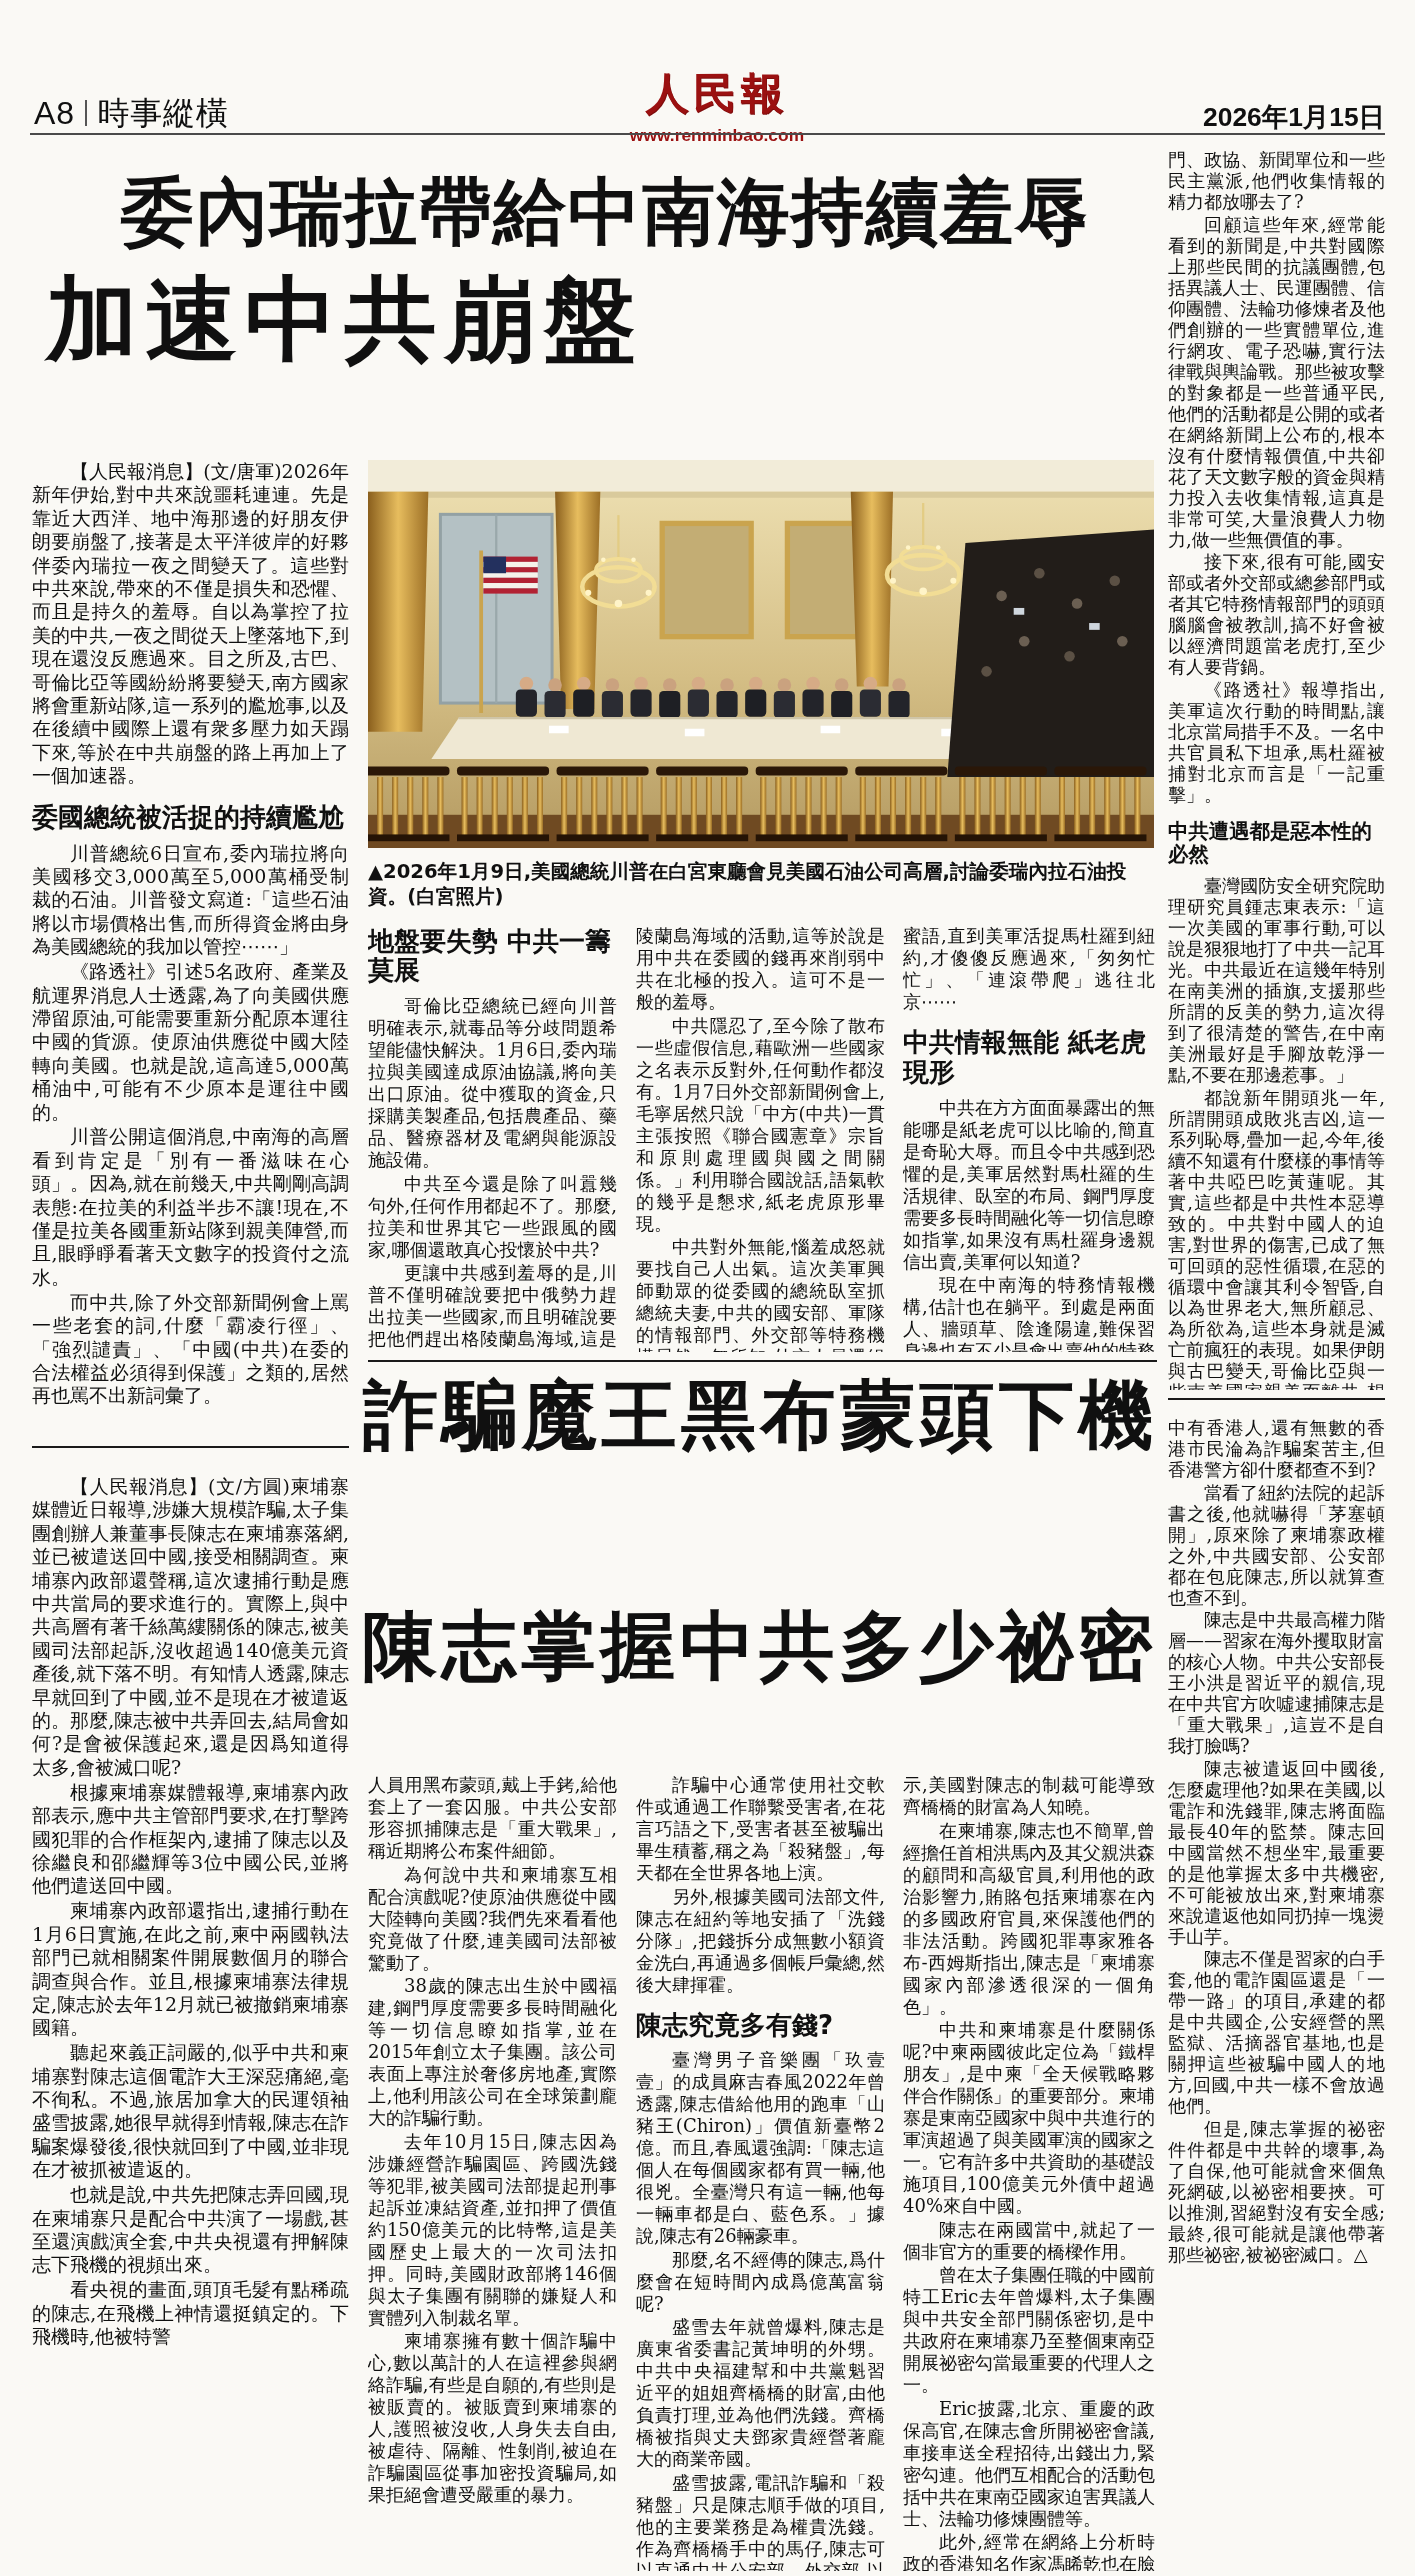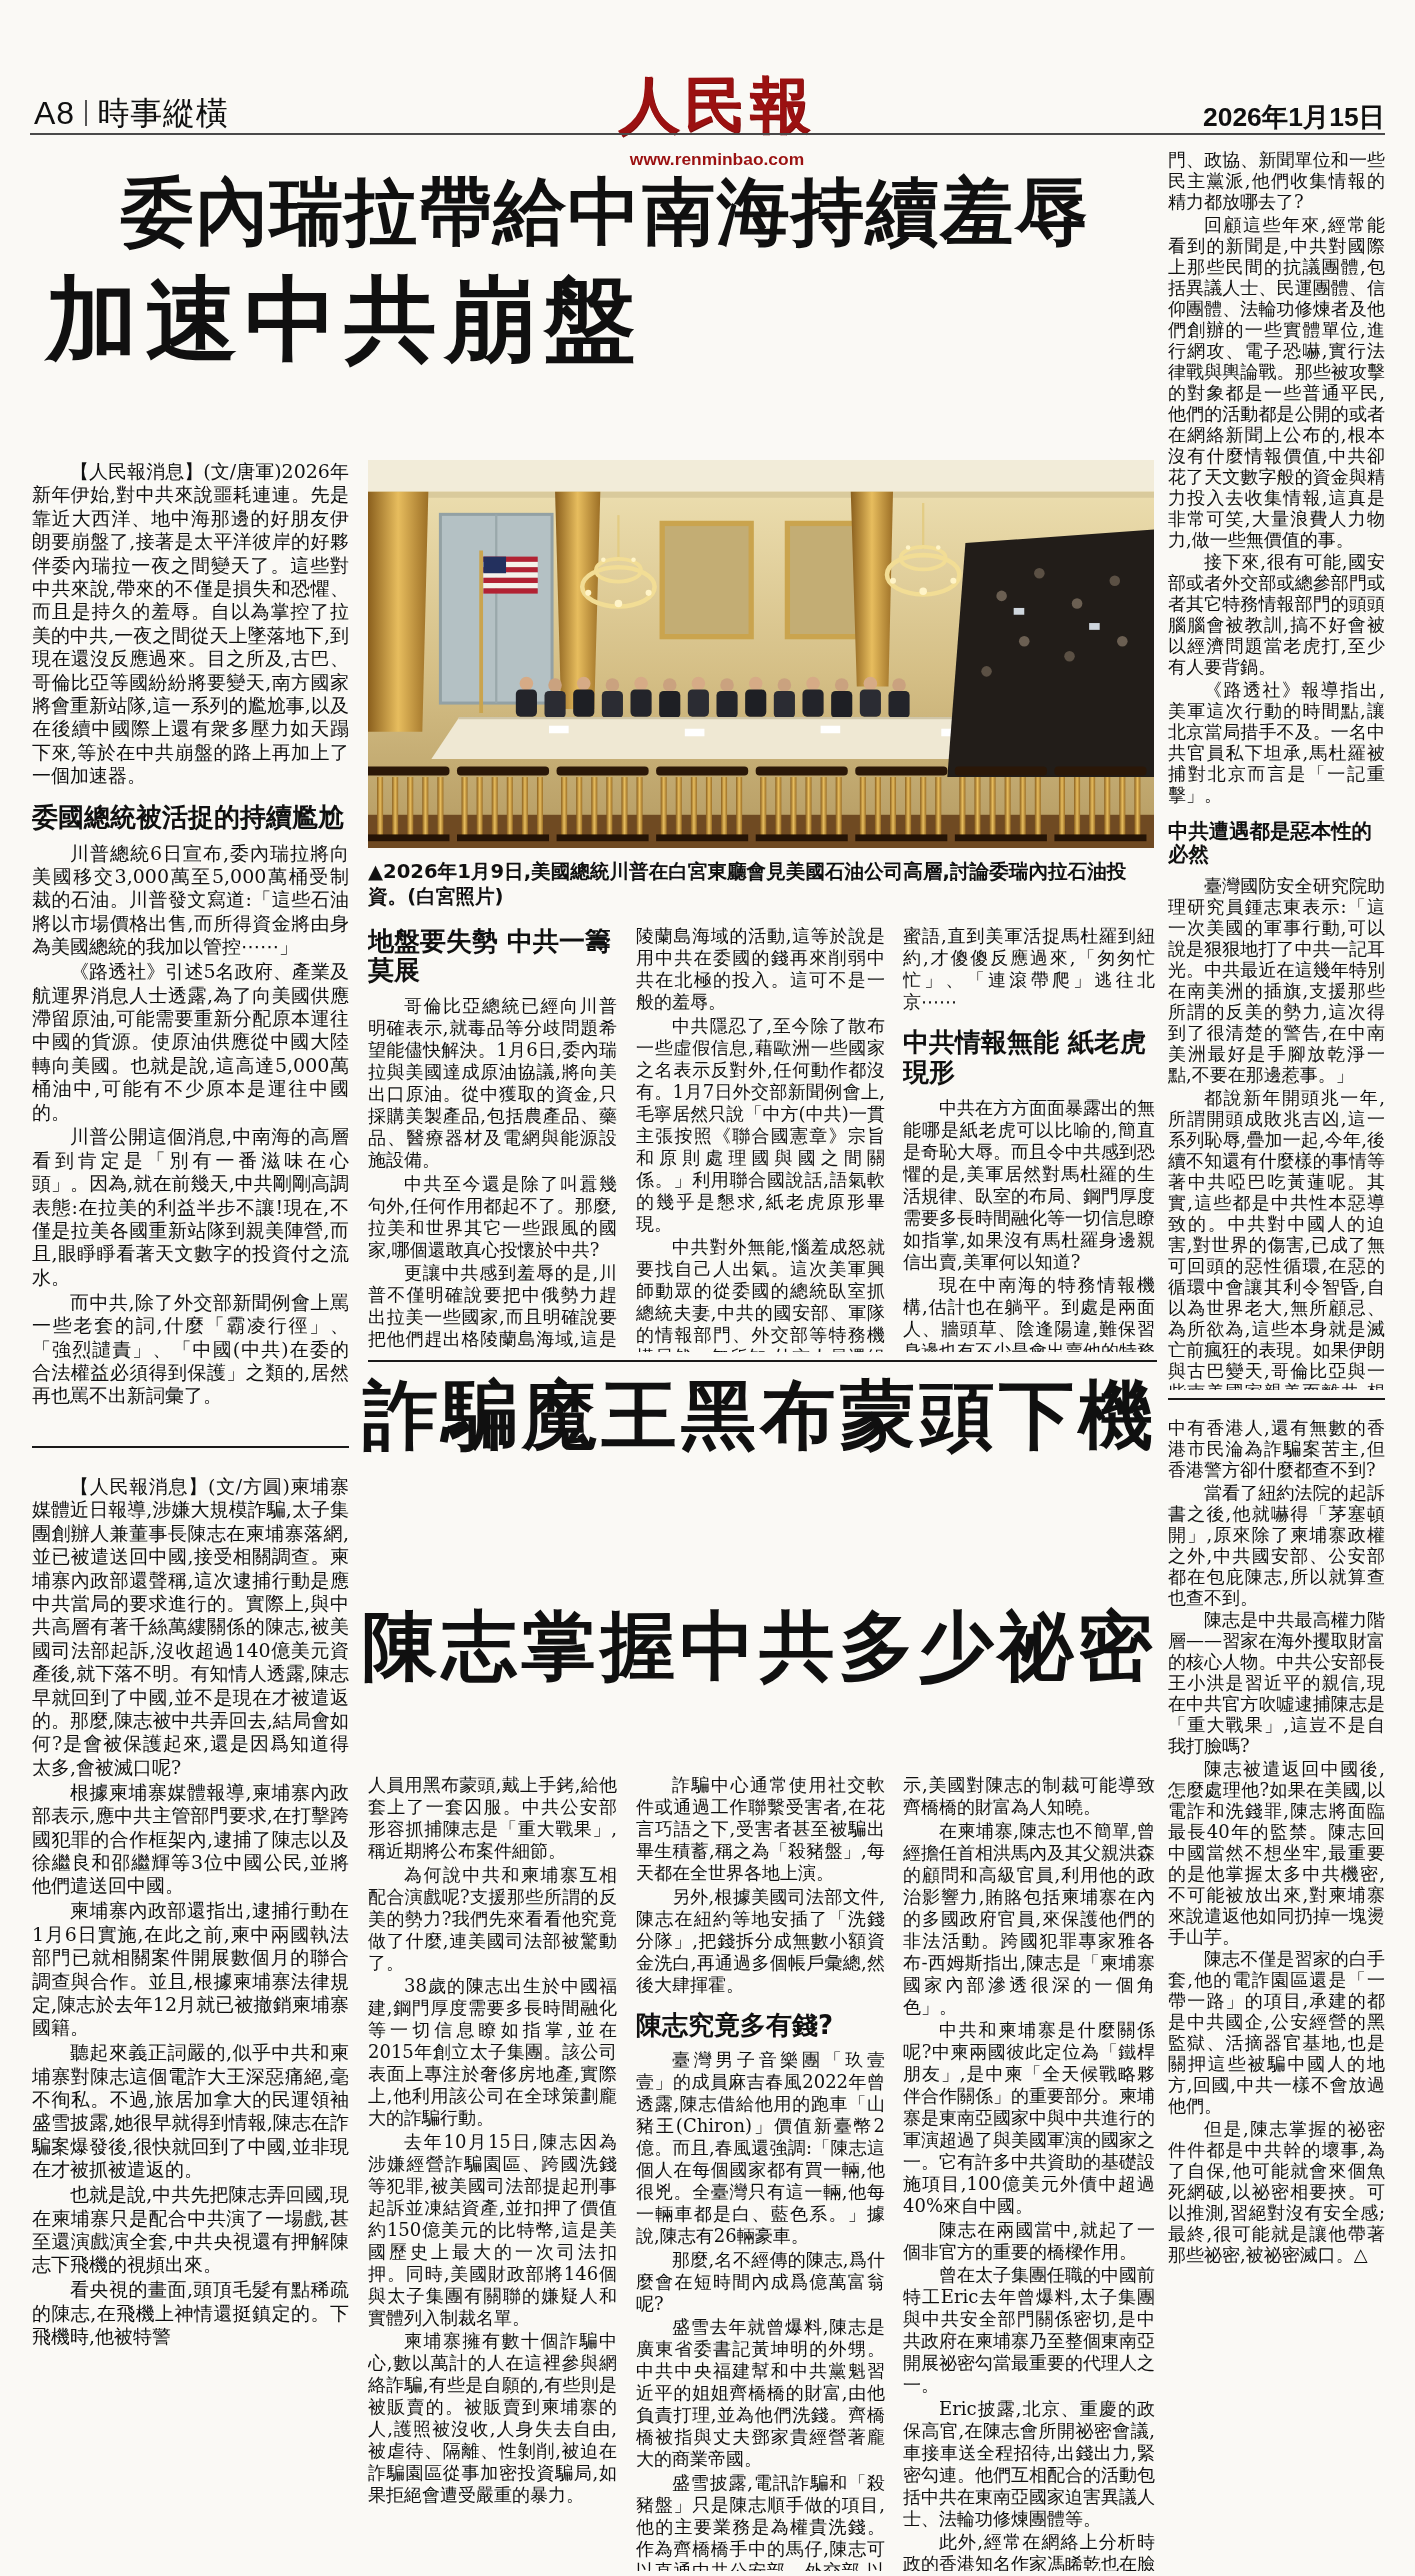--- a/index.html
+++ b/index.html
@@ -5,21 +5,21 @@
   html,body{margin:0;padding:0;}
   body{width:1415px;height:2576px;position:relative;background:#faf9f5;color:#101010;
        font-family:"DejaVu Serif","Liberation Serif",serif;}
   .abs{position:absolute;}
   
   .hdr-ed{left:34px;top:92px;font-family:"Liberation Sans",sans-serif;font-weight:normal;font-size:32px;letter-spacing:0.8px;}
   .hdr-ed .bar{display:inline-block;width:1.5px;height:26px;background:#555;margin:0 10.6px -2.3px 10.6px;}
   .hdr-date{right:30px;top:100px;font-family:"Liberation Sans",sans-serif;font-size:26.4px;font-weight:bold;}
   .hdr-rule{left:30px;top:133px;width:1355px;height:1.5px;background:#4a4a4a;}
   .masthead{left:604px;top:65px;width:211px;text-align:center;background:#faf9f5;padding:0 7.5px;}
-  .masthead .brand{font-size:61px;font-weight:900;color:#9b1111;letter-spacing:4.5px;
+  .masthead .brand{font-size:43px;font-weight:900;color:#9b1111;letter-spacing:4.5px;
        font-family:"DejaVu Serif",serif;text-shadow:0.8px 0.8px 0 #7d0d0d;}
   .masthead .site{font-size:17.4px;font-weight:bold;color:#9b1111;font-family:"Liberation Sans",sans-serif;margin-top:1.5px;}
   
   .a1h1{left:30px;top:162px;width:1126px;text-align:center;font-family:"DejaVu Sans","Liberation Sans",sans-serif;
         font-weight:900;font-size:73px;letter-spacing:1.5px;line-height:1.05;margin:12px;}
   .a1h2{left:30px;top:255px;width:1126px;text-align:left;font-family:"DejaVu Serif",serif;
         font-weight:700;font-size:92px;letter-spacing:7.5px;line-height:1.05;margin:16px;}
   .a2h1{left:361px;top:1378px;width:797px;text-align:right;font-family:"DejaVu Serif",serif;
         font-weight:900;font-size:75px;letter-spacing:4.5px;line-height:1.0;margin:0;}
   .a2h2{left:361px;top:1609px;width:797px;text-align:center;font-family:"DejaVu Serif",serif;
@@ -254,21 +254,21 @@
         <p>根據柬埔寨媒體報導,柬埔寨內政部表示,應中共主管部門要求,在打擊跨國犯罪的合作框架內,逮捕了陳志以及徐繼良和邵繼輝等3位中國公民,並將他們遣送回中國。</p>
         <p>柬埔寨內政部還指出,逮捕行動在1月6日實施,在此之前,柬中兩國執法部門已就相關案件開展數個月的聯合調查與合作。並且,根據柬埔寨法律規定,陳志於去年12月就已被撤銷柬埔寨國籍。</p>
         <p>聽起來義正詞嚴的,似乎中共和柬埔寨對陳志這個電詐大王深惡痛絕,毫不徇私。不過,旅居加拿大的民運領袖盛雪披露,她很早就得到情報,陳志在詐騙案爆發後,很快就回到了中國,並非現在才被抓被遣返的。</p>
         <p>也就是說,中共先把陳志弄回國,現在柬埔寨只是配合中共演了一場戲,甚至還演戲演全套,中共央視還有押解陳志下飛機的視頻出來。</p>
         <p>看央視的畫面,頭頂毛髮有點稀疏的陳志,在飛機上神情還挺鎮定的。下飛機時,他被特警</p>
       </div>
   </section>
   <section class="abs col w-ctr a2c2">
     <p class="cont">人員用黑布蒙頭,戴上手銬,給他套上了一套囚服。中共公安部形容抓捕陳志是「重大戰果」,稱近期將公布案件細節。</p>
     <div>
-        <p>為何說中共和柬埔寨互相配合演戲呢?支援那些所謂的反美的勢力?我們先來看看他究竟做了什麼,連美國司法部被驚動了。</p>
+        <p>為何說中共和柬埔寨互相配合演戲呢?使原油供應從中國大陸轉向美國?我們先來看看他究竟做了什麼,連美國司法部被驚動了。</p>
         <p>38歲的陳志出生於中國福建,鋼門厚度需要多長時間融化等一切信息瞭如指掌,並在2015年創立太子集團。該公司表面上專注於奢侈房地產,實際上,他利用該公司在全球策劃龐大的詐騙行動。</p>
         <p>去年10月15日,陳志因為涉嫌經營詐騙園區、跨國洗錢等犯罪,被美國司法部提起刑事起訴並凍結資產,並扣押了價值約150億美元的比特幣,這是美國歷史上最大的一次司法扣押。同時,美國財政部將146個與太子集團有關聯的嫌疑人和實體列入制裁名單。</p>
         <p>柬埔寨擁有數十個詐騙中心,數以萬計的人在這裡參與網絡詐騙,有些是自願的,有些則是被販賣的。被販賣到柬埔寨的人,護照被沒收,人身失去自由,被虐待、隔離、性剝削,被迫在詐騙園區從事加密投資騙局,如果拒絕會遭受嚴重的暴力。</p>
       </div>
   </section>
   <section class="abs col w-ctr a2c3">
     <div>
         <p>詐騙中心通常使用社交軟件或通過工作聯繫受害者,在花言巧語之下,受害者甚至被騙出畢生積蓄,稱之為「殺豬盤」,每天都在全世界各地上演。</p>
         <p>另外,根據美國司法部文件,陳志在紐約等地安插了「洗錢分隊」,把錢拆分成無數小額資金洗白,再通過多個帳戶彙總,然後大肆揮霍。</p>
       </div>

